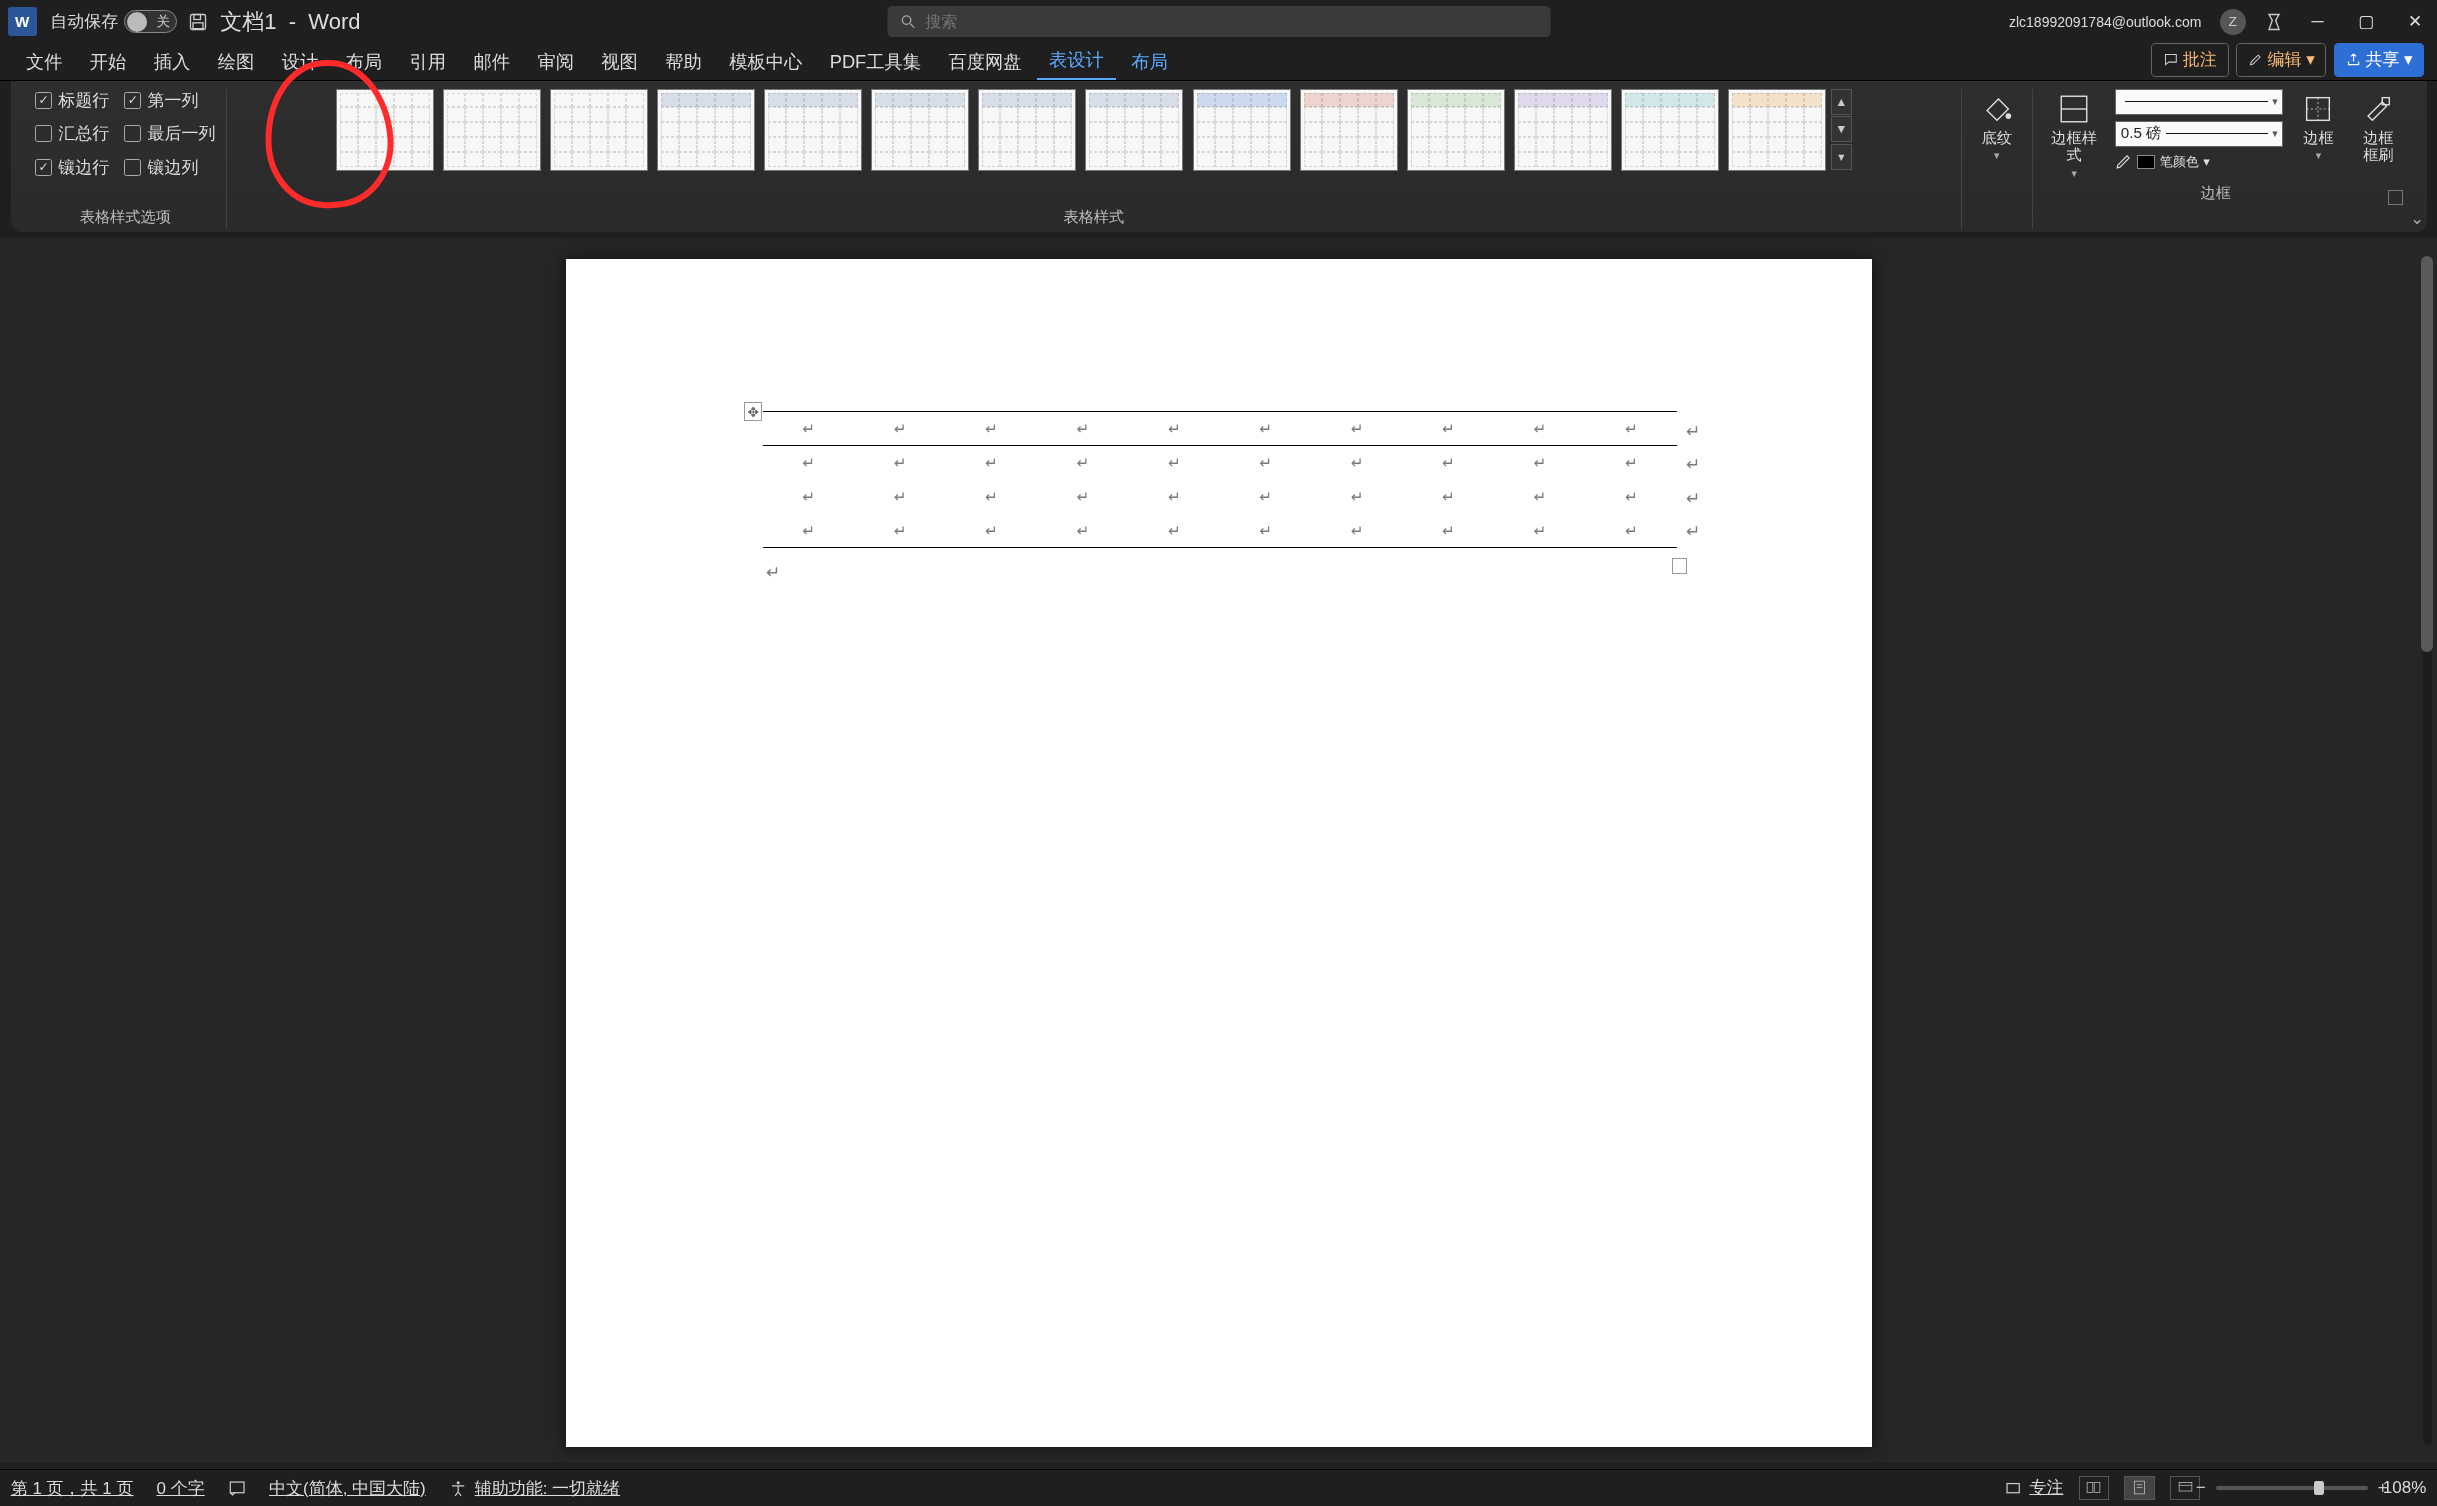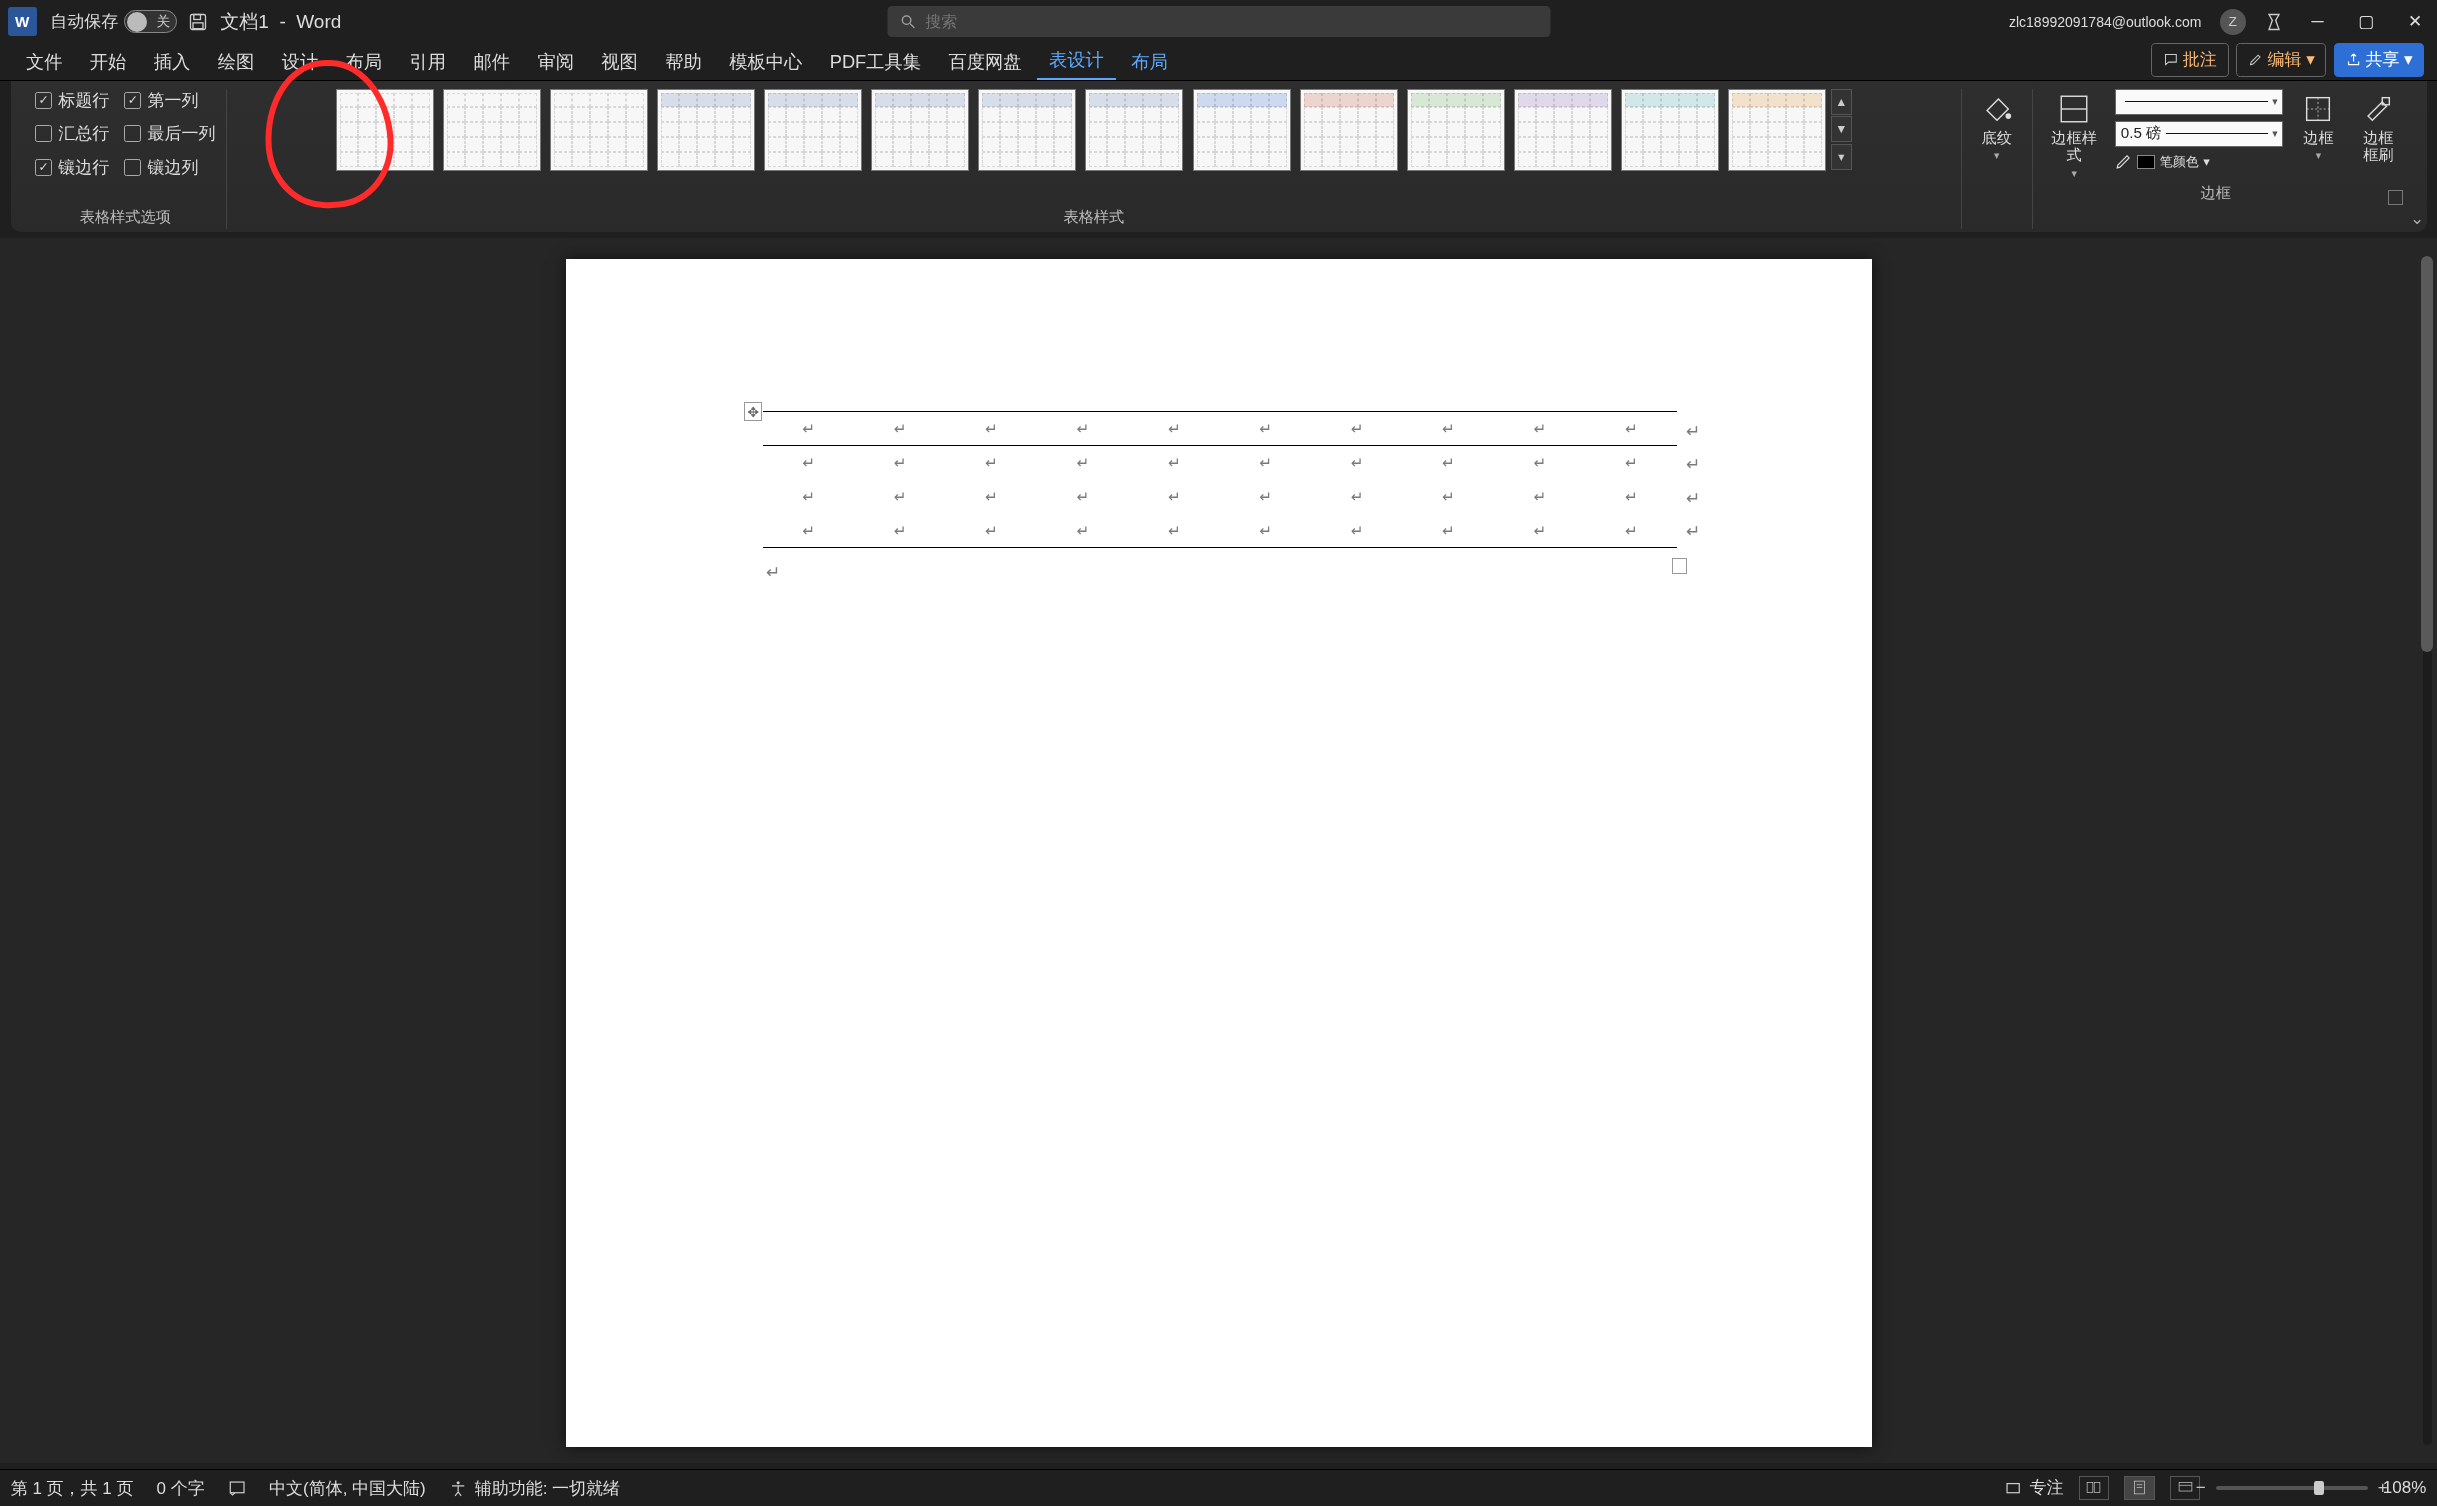--- a/index.html
+++ b/index.html
@@ -6,21 +6,21 @@
   body { background: #1f1f1f; width: 2438px; height: 1507px; overflow: hidden; color: #e0e0e0; user-select: none; }
 
   
   .titlebar { height: 43px; background: #1f1f1f; display: flex; align-items: center; padding: 0 7.6px; }
   .titlebar .app-icon { width: 29px; height: 29px; background: #2b579a; color: #fff; display: flex; align-items: center; justify-content: center; font-weight: bold; font-size: 15.2px; border-radius: 3px; margin-right: 13.7px; }
   .titlebar .autosave-lbl { font-size: 17px; color: #ddd; margin-right: 6.1px; }
   .titlebar .toggle { width: 53px; height: 23px; border: 0.8px solid #888; border-radius: 11.4px; display: flex; align-items: center; position: relative; margin-right: 10.7px; background:#333; }
   .titlebar .toggle .knob { width: 20px; height: 20px; border-radius: 50%; background: #bbb; position:absolute; left:1.5px; }
   .titlebar .toggle .off-text { position:absolute; right:6.1px; font-size:13.7px; color:#ccc;}
   .titlebar .save-icon { width: 20px; height: 20px; margin-right: 12.2px; }
-  .titlebar .doc-title { font-size: 19px; color: #ddd; }
+  .titlebar .doc-title { font-size: 22px; color: #ddd; }
   .titlebar .search { position: absolute; left: 50%; transform: translateX(-50%); width: 663px; height: 30.5px; background: #3a3a3a; border-radius: 4.6px; display: flex; align-items: center; padding: 0 12.2px; gap: 9.1px; }
   .titlebar .search .search-icon { width: 17px; height: 17px; }
   .titlebar .search input { background: transparent; border: none; outline: none; color: #ccc; font-size: 16px; width: 100%; }
   .titlebar .right { margin-left: auto; display: flex; align-items: center; gap: 18.3px; }
   .titlebar .right .email { font-size: 14px; color: #ddd; }
   .titlebar .right .avatar { width: 26px; height: 26px; border-radius: 50%; background: #555; color:#ccc; display:flex; align-items:center; justify-content:center; font-size:13.7px;}
   .titlebar .right .win-btn { width: 30.5px; height: 30.5px; display: flex; align-items: center; justify-content: center; font-size: 17px; color: #ddd; cursor:pointer;}
 
   
   .menubar { height: 38px; background: #1f1f1f; display: flex; align-items: flex-end; padding: 0 13.7px; gap: 3px; border-bottom:0.8px solid #000;}
@@ -85,21 +85,21 @@
   .doc-table td::after { content:"↵"; color:#7a7a7a; font-size:15.2px;}
   .doc-table .top-border td { border-top: 1.9px solid #000; }
   .doc-table .under-head td { border-top: 0.9px solid #000; }
   .doc-table .bottom-border td { border-bottom: 1.9px solid #000; }
   .para-mark { position:absolute; color:#7a7a7a; font-size:17px;}
   .para-mark.after-row { left:1120px;}
   .resize-sq { position:absolute; left:1106px; top:299px; width:15.2px; height:15.2px; border:0.8px solid #999; background:#fff;}
 
   
   .statusbar { position:absolute; left:0; right:0; bottom:0; height:37px; background:#1f1f1f; display:flex; align-items:center; padding:0 10.7px; gap:23px; font-size:17px; color:#ddd; border-top:0.8px solid #000;}
-  .statusbar .seg { display:flex; align-items:center; gap:7.6px;}
+  .statusbar .seg { display:flex; align-items:center; gap:7.6px;text-decoration:underline;}
   .statusbar .right { margin-left:auto; display:flex; align-items:center; gap:15.2px;}
   .statusbar .view-btn { width:30.5px; height:24.4px; border:0.8px solid #555; display:flex; align-items:center; justify-content:center; cursor:pointer;}
   .statusbar .view-btn.active { background:#444;}
   .zoom-slider { width:152px; height:4.6px; background:#555; position:relative; border-radius:2.3px;}
   .zoom-slider .knob { position:absolute; top:-4.6px; left:98px; width:10.7px; height:13.7px; background:#ccc; border-radius:2.3px;}
   .zoom-slider::before, .zoom-slider::after { position:absolute; top:-7.6px; color:#ccc; font-size:17px;}
   .zoom-slider::before { content:"−"; left:-20px;}
   .zoom-slider::after  { content:"+"; right:-20px;}
 
   svg { display:block; }

